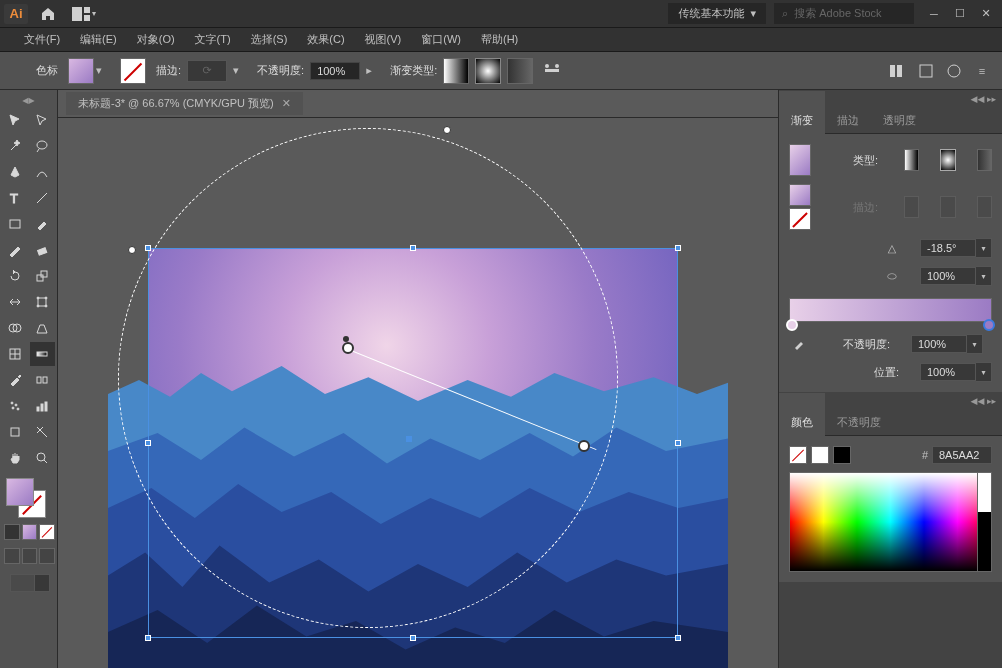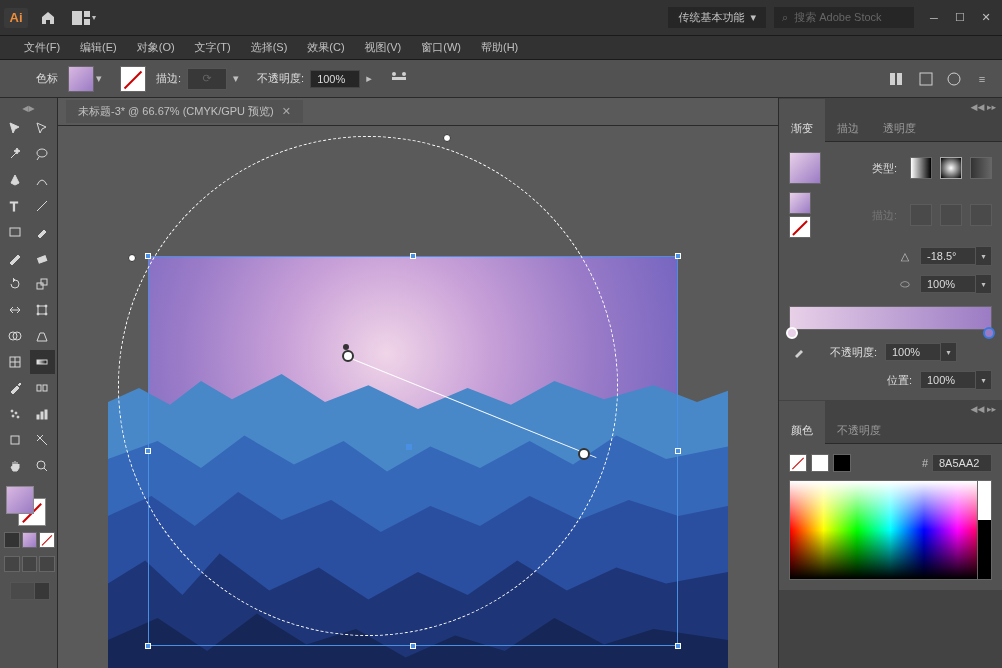--- a/index.html
+++ b/index.html
@@ -1,18 +1,18 @@
 <!DOCTYPE html>
 <html><head>
 <meta charset="utf-8">
 <style>
 * { margin: 0; padding: 0; box-sizing: border-box; font-family: "Microsoft YaHei", sans-serif; }
 body { background: #323232; color: #c0c0c0; font-size: 11px; overflow: hidden; width: 1002px; height: 668px; }
 
-.titlebar { height: 36px; background: #323232; display: flex; align-items: center; padding: 0 4px; border-bottom: 1px solid #1a1a1a; }
+.titlebar { height: 28px; background: #323232; display: flex; align-items: center; padding: 0 4px; border-bottom: 1px solid #1a1a1a; }
 .ai-logo { width: 24px; height: 20px; background: #3a3a3a; color: #ee8d3b; display: flex; align-items: center; justify-content: center; font-weight: bold; font-size: 13px; border-radius: 2px; margin-right: 8px; }
 .home-btn { width: 24px; height: 24px; display: flex; align-items: center; justify-content: center; margin-right: 10px; cursor: pointer; }
 .home-btn svg { fill: #d0d0d0; }
 .layout-btn { width: 28px; height: 20px; display: flex; align-items: center; justify-content: center; cursor: pointer; }
 .titlebar-spacer { flex: 1; }
 .workspace-sel { background: #262626; padding: 3px 10px; display: flex; align-items: center; gap: 6px; cursor: pointer; }
 .search-stock { background: #262626; padding: 3px 8px; margin-left: 8px; display: flex; align-items: center; gap: 6px; width: 140px; color: #666; }
 .win-controls { display: flex; gap: 2px; margin-left: 8px; }
 .win-btn { width: 24px; height: 20px; display: flex; align-items: center; justify-content: center; cursor: pointer; }
 
@@ -90,21 +90,21 @@
 .center-dot { position: absolute; left: 348px; top: 318px; width: 6px; height: 6px; background: #4a90e2; }
 
 .panels { width: 224px; background: #434343; display: flex; flex-direction: column; border-left: 1px solid #2a2a2a; }
 .panel-collapse { height: 18px; display: flex; justify-content: flex-end; align-items: center; padding: 0 6px; color: #999; font-size: 9px; }
 .panel-tabs { height: 26px; display: flex; align-items: center; border-bottom: 1px solid #2a2a2a; }
 .p-tab { padding: 22px 12px; cursor: pointer; color: #999; }
 .p-tab.active { background: #525252; color: #ddd; }
 .panel-body { background: #525252; padding: 10px; }
 
 .grad-panel { display: flex; flex-direction: column; gap: 8px; }
-.gp-row { display: flex; align-items: center; gap: 8px; }
+.gp-row { display: flex; align-items: center; gap: 21px; }
 .gp-preview { width: 32px; height: 32px; background: linear-gradient(135deg, #e8d0e8, #9b7bc4); border: 1px solid #666; }
 .gp-small { width: 22px; height: 22px; background: linear-gradient(135deg, #e8d0e8, #9b7bc4); border: 1px solid #666; }
 .gp-none { width: 22px; height: 22px; background: #fff; position: relative; border: 1px solid #666; }
 .gp-none::after { content: ''; position: absolute; top: 50%; left: 0; right: 0; border-top: 2px solid #c00; transform: rotate(-45deg); }
 .gp-type-btn { width: 22px; height: 22px; border: 1px solid #666; cursor: pointer; }
 .gp-label { color: #ddd; min-width: 30px; }
 .gp-input { background: #383838; border: 1px solid #555; padding: 2px 6px; width: 56px; color: #ddd; }
 .gp-input-wrap { display: flex; align-items: center; }
 .gp-arrow { width: 16px; height: 20px; background: #383838; border: 1px solid #555; border-left: none; display: flex; align-items: center; justify-content: center; cursor: pointer; font-size: 8px; }
 .grad-slider { height: 24px; background: linear-gradient(to right, #e8d0e8, #9b7bc4); border: 1px solid #666; position: relative; margin: 4px 0; }
@@ -183,20 +183,26 @@
   <div style="display:flex;align-items:center;gap:6px">
     <span class="opt-text">描边:</span>
     <div style="width:40px;height:22px;background:#383838;border:1px solid #555;display:flex;align-items:center;justify-content:center;color:#666">⟳</div>
     <div class="dropdown-arrow">▾</div>
   </div>
   <div style="display:flex;align-items:center;gap:6px">
     <span class="opt-text">不透明度:</span>
     <div class="opt-input">100%</div>
     <div class="dropdown-arrow">▸</div>
   </div>
+  <div style="display:flex;align-items:center;gap:6px">
+    <span class="opt-text">渐变类型:</span>
+    <div class="grad-btn grad-linear"></div>
+    <div class="grad-btn grad-radial" style="border-color:#888"></div>
+    <div class="grad-btn grad-free"></div>
+  </div>
   <div style="width:20px;height:20px;cursor:pointer">
     <svg width="18" height="18" viewBox="0 0 18 18" fill="#d0d0d0">
         <rect x="2" y="8" width="14" height="3"></rect>
         <circle cx="4" cy="5" r="2"></circle>
         <circle cx="14" cy="5" r="2"></circle>
       </svg>
   </div>
   <div class="optbar-spacer"></div>
   <div class="optbar-right">
     <div class="optbar-icon">

